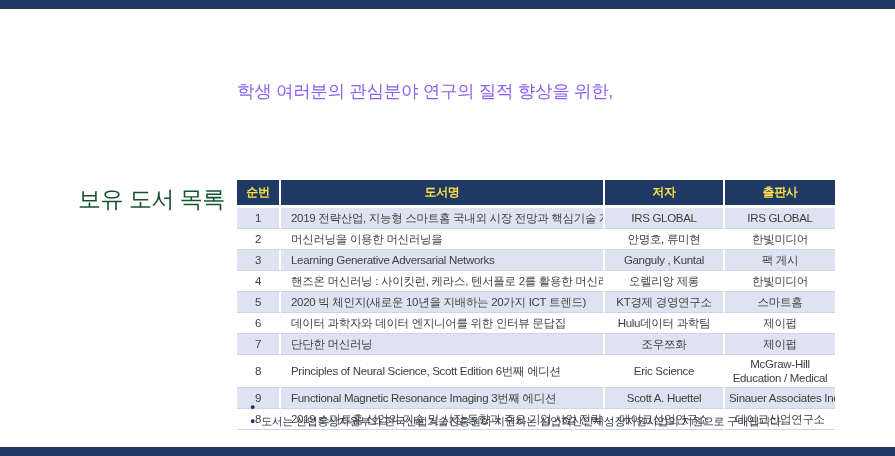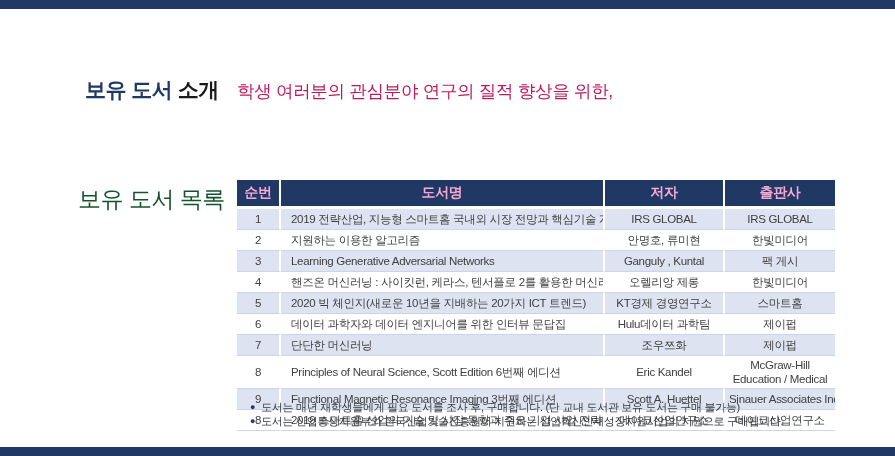--- a/index.html
+++ b/index.html
@@ -19,39 +19,39 @@
 
   .title-block {
     position: absolute; left: 85px; top: 76px;
     font-size: 21px; font-weight: bold; line-height: 27px;
     color: #1b1b1b; letter-spacing: -0.5px;
   }
   .title-block .highlight { color: #1F3864; }
 
   .description {
     position: absolute; left: 237px; top: 79px;
-    font-size: 17.5px; line-height: 24px; color: #be185d;
+    font-size: 17.5px; line-height: 24px; color: #8b5cf6;
     letter-spacing: -0.3px;
   }
 
   .section-title {
     position: absolute; left: 78px; top: 184px;
     font-size: 23px; font-weight: normal; color: #14532d;
     letter-spacing: -0.5px;
   }
 
   .table-wrap { position: absolute; left: 237px; top: 180px; width: 598px; }
   table.book-table { border-collapse: separate; border-spacing: 0; width: 598px; table-layout: fixed; }
   .book-table col.c-no { width: 44px; }
   .book-table col.c-title { width: 324px; }
   .book-table col.c-author { width: 120px; }
   .book-table col.c-pub { width: 110px; }
   .book-table th {
-    background: #1F3864; color: #f9a8d4;
-    font-size: 14px; font-weight: 600;
+    background: #1F3864; color: #fde047;
+    font-size: 12px; font-weight: 600;
     padding: 4px 2px; text-align: center;
     border-right: 2px solid #ffffff;
     border-bottom: 3px solid #ffffff;
     letter-spacing: -0.3px;
   }
   .book-table th:last-child { border-right: none; }
   .book-table td {
     font-size: 11.5px; color: #404040;
     padding: 2px 4px; line-height: 14px;
     text-align: center; vertical-align: middle;
@@ -73,21 +73,20 @@
   }
   .footer-notes .note { display: flex; align-items: flex-start; }
   .footer-notes .bullet { color: #1F3864; font-size: 9px; margin-right: 6px; line-height: 13.5px; }
 </style>
 </head>
 <body>
 
 <div class="accent-bar top"></div>
 
 <div class="title-block">
-  <div><span class="highlight">보유 도서</span><span> 소개</span></div>
 </div>
 
 <div class="description">
   <div>학생 여러분의 관심분야 연구의 질적 향상을 위한,</div>
 </div>
 
 <div class="section-title">보유 도서 목록</div>
 
 <div class="table-wrap">
   <table class="book-table">
@@ -107,21 +106,21 @@
     </thead>
     <tbody>
       <tr>
         <td>1</td>
         <td class="cell-title">2019 전략산업, 지능형 스마트홈 국내외 시장 전망과 핵심기술 개발동향</td>
         <td>IRS GLOBAL</td>
         <td>IRS GLOBAL</td>
       </tr>
       <tr>
         <td>2</td>
-        <td class="cell-title">지원하는 이용한 알고리즘</td>
+        <td class="cell-title">머신러닝을 이용한 머신러닝을</td>
         <td>안명호, 류미현</td>
         <td>한빛미디어</td>
       </tr>
       <tr>
         <td>3</td>
         <td class="cell-title">Learning Generative Adversarial Networks</td>
         <td>Ganguly , Kuntal</td>
         <td>팩 게시</td>
       </tr>
       <tr>
@@ -144,21 +143,21 @@
       </tr>
       <tr>
         <td>7</td>
         <td class="cell-title">단단한 머신러닝</td>
         <td>조우쯔화</td>
         <td>제이펍</td>
       </tr>
       <tr>
         <td>8</td>
         <td class="cell-title">Principles of Neural Science, Scott Edition 6번째 에디션</td>
-        <td>Eric Kandel</td>
+        <td>Eric Science</td>
         <td class="wrap">McGraw-Hill Education / Medical</td>
       </tr>
       <tr>
         <td>9</td>
         <td class="cell-title">Functional Magnetic Resonance Imaging 3번째 에디션</td>
         <td>Scott A. Huettel</td>
         <td>Sinauer Associates Inc</td>
       </tr>
       <tr>
         <td>8</td>
@@ -166,21 +165,20 @@
         <td>데이코산업연구소</td>
         <td>데이코산업연구소</td>
       </tr>
     </tbody>
   </table>
 </div>
 
 <div class="footer-notes">
   <div class="note">
     <span class="bullet">●</span>
-    <span>도서는 매년 재학생들에게 필요 도서를 조사 후, 구매합니다. (단 교내 도서관 보유 도서는 구매 불가능)</span>
   </div>
   <div class="note">
     <span class="bullet">●</span>
     <span>도서는 산업통상자원부와 한국산업기술진흥원이 지원하는 산업혁신인재성장지원사업의 지원으로 구매됩니다.</span>
   </div>
 </div>
 
 <div class="accent-bar bottom"></div>
 
 </body></html>

